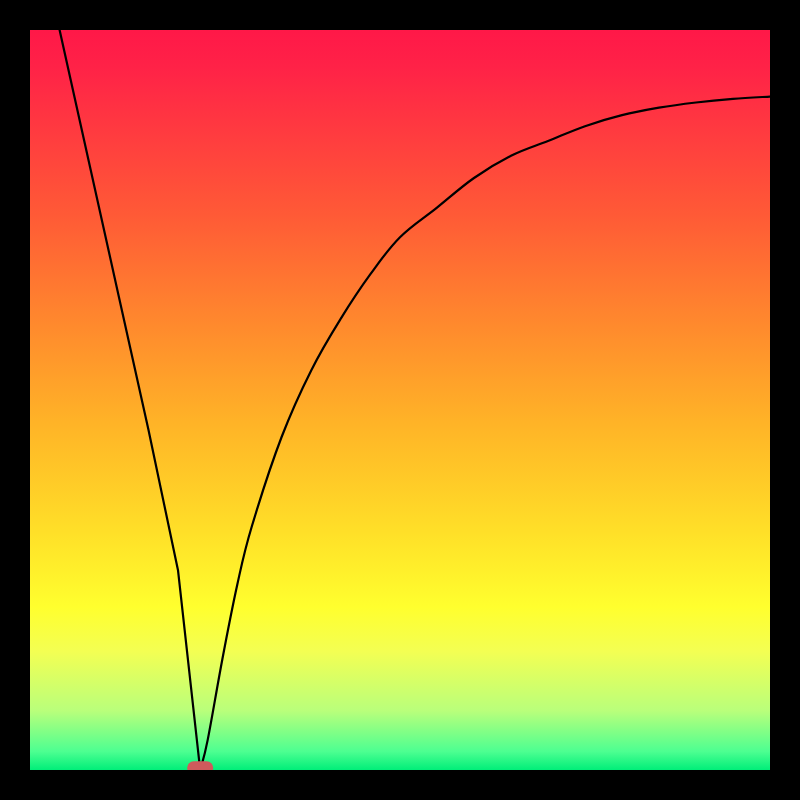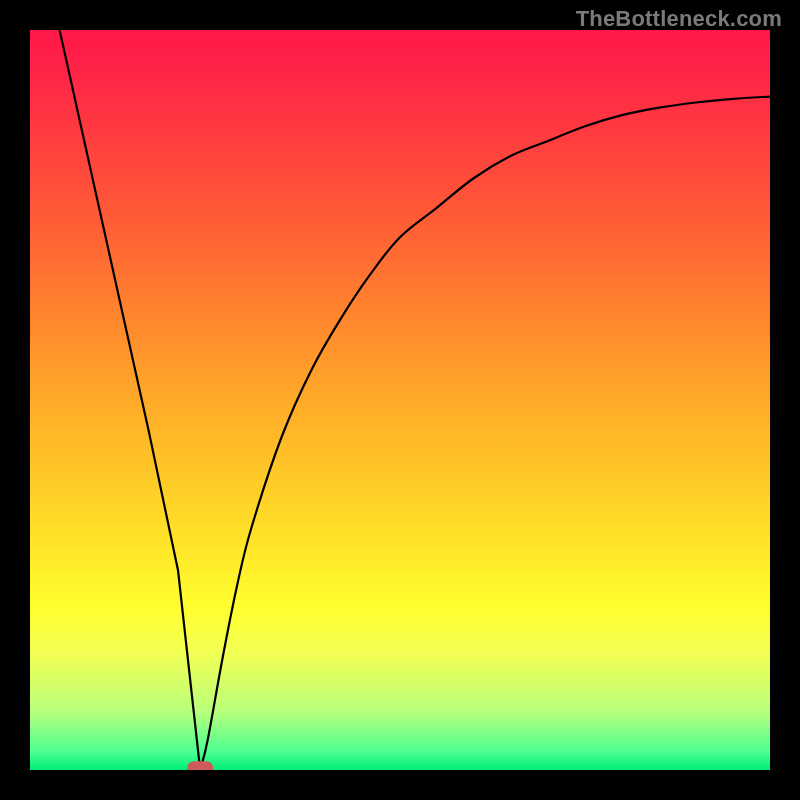--- a/index.html
+++ b/index.html
@@ -69,14 +69,13 @@
 </head>
 <body>
 
 <div class="frame">
   <div class="plot-area">
     <svg class="curve-svg" viewBox="0 0 740 740">
       <path id="curve" class="curve-path" d="M29.6 0.0 L59.2 133.2 L88.8 266.4 L118.4 399.6 L148.0 540.2 L162.8 673.4 L170.2 740.0 C 171.5 734.7, 173.6 730.4, 177.6 710.4 C 181.6 690.4, 187.1 657.0, 192.4 629.0 C 197.7 601.0, 201.9 579.0, 207.2 555.0 C 212.5 531.0, 214.0 522.4, 222.0 495.8 C 230.0 469.2, 240.9 435.0, 251.6 407.0 C 262.3 379.0, 270.5 361.7, 281.2 340.4 C 291.9 319.1, 300.1 305.9, 310.8 288.6 C 321.5 271.3, 329.7 258.9, 340.4 244.2 C 351.1 229.5, 358.0 219.2, 370.0 207.2 C 382.0 195.2, 393.7 188.3, 407.0 177.6 C 420.3 166.9, 430.7 157.3, 444.0 148.0 C 457.3 138.7, 467.7 132.5, 481.0 125.8 C 494.3 119.1, 504.7 116.3, 518.0 111.0 C 531.3 105.7, 541.7 100.9, 555.0 96.2 C 568.3 91.5, 578.7 88.4, 592.0 85.1 C 605.3 81.8, 615.7 80.0, 629.0 77.7 C 642.3 75.4, 652.7 74.1, 666.0 72.5 C 679.3 70.9, 689.7 69.9, 703.0 68.8 C 716.3 67.8, 733.3 67.0, 740.0 66.6"></path>
       <rect id="min-marker" class="marker" x="157.2" y="731.3" width="26" height="13" rx="6.5" ry="6.5"></rect>
     </svg>
   </div>
-  <div class="watermark">TheBottleneck.com</div>
 </div>
 
 </body></html>

